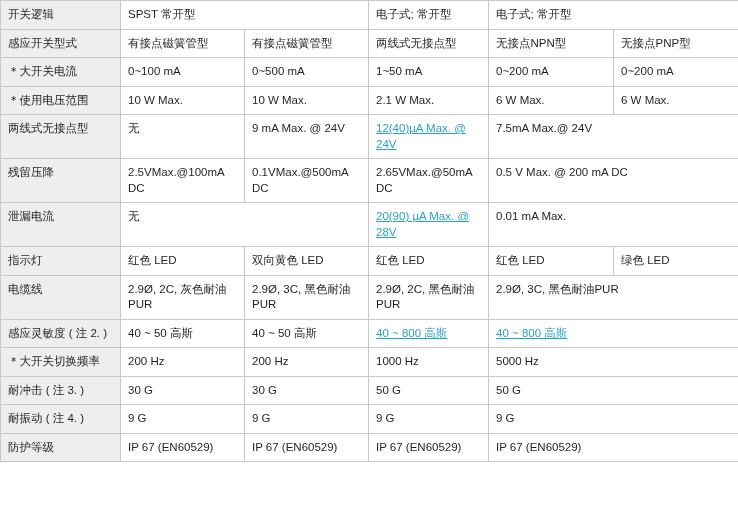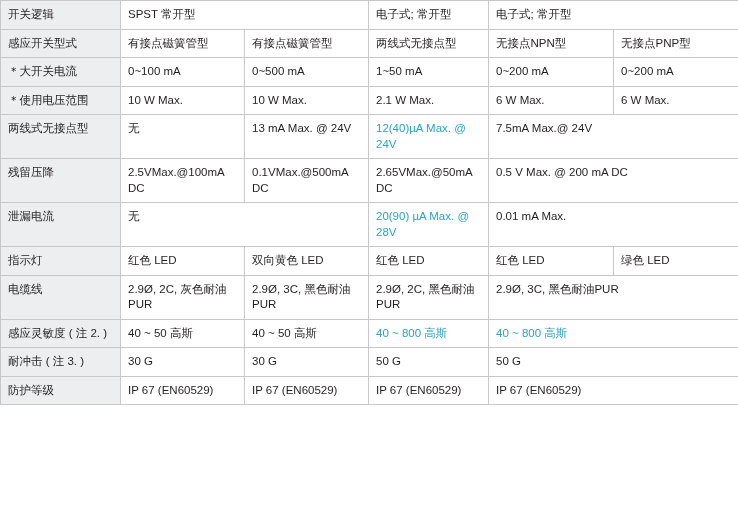--- a/index.html
+++ b/index.html
@@ -30,20 +30,21 @@
   td.rowhead {
     background: #eceef0;
     color: #231f20;
     white-space: nowrap;
   }
   td.cell {
     background: #ffffff;
   }
   .accent {
     color: #29a3c6;
+    text-decoration: underline;
   }
   
   col.c0 { width: 120px; }
   col.c1 { width: 124px; }
   col.c2 { width: 124px; }
   col.c3 { width: 120px; }
   col.c4 { width: 125px; }
   col.c5 { width: 125px; }
 </style>
 </head>
@@ -85,21 +86,21 @@
         <td class="rowhead">＊使用电压范围</td>
         <td class="cell">10 W Max.</td>
         <td class="cell">10 W Max.</td>
         <td class="cell">2.1 W Max.</td>
         <td class="cell">6 W Max.</td>
         <td class="cell">6 W Max.</td>
       </tr>
       <tr>
         <td class="rowhead">两线式无接点型</td>
         <td class="cell">无</td>
-        <td class="cell">13 mA Max. @ 24V</td>
+        <td class="cell">9 mA Max. @ 24V</td>
         <td class="cell accent">12(40)µA Max. @ 24V</td>
         <td class="cell" colspan="2">7.5mA Max.@ 24V</td>
       </tr>
       <tr>
         <td class="rowhead">残留压降</td>
         <td class="cell">2.5VMax.@100mA DC</td>
         <td class="cell">0.1VMax.@500mA DC</td>
         <td class="cell">2.65VMax.@50mA DC</td>
         <td class="cell" colspan="2">0.5 V Max. @ 200 mA DC</td>
       </tr>
@@ -125,25 +126,39 @@
         <td class="cell" colspan="2">2.9Ø, 3C, 黑色耐油PUR</td>
       </tr>
       <tr>
         <td class="rowhead">感应灵敏度 ( 注 2. )</td>
         <td class="cell">40 ~ 50 高斯</td>
         <td class="cell">40 ~ 50 高斯</td>
         <td class="cell accent">40 ~ 800 高斯</td>
         <td class="cell accent" colspan="2">40 ~ 800 高斯</td>
       </tr>
       <tr>
+        <td class="rowhead">＊大开关切换频率</td>
+        <td class="cell">200 Hz</td>
+        <td class="cell">200 Hz</td>
+        <td class="cell">1000 Hz</td>
+        <td class="cell" colspan="2">5000 Hz</td>
+      </tr>
+      <tr>
         <td class="rowhead">耐冲击 ( 注 3. )</td>
         <td class="cell">30 G</td>
         <td class="cell">30 G</td>
         <td class="cell">50 G</td>
         <td class="cell" colspan="2">50 G</td>
+      </tr>
+      <tr>
+        <td class="rowhead">耐振动 ( 注 4. )</td>
+        <td class="cell">9 G</td>
+        <td class="cell">9 G</td>
+        <td class="cell">9 G</td>
+        <td class="cell" colspan="2">9 G</td>
       </tr>
       <tr>
         <td class="rowhead">防护等级</td>
         <td class="cell">IP 67 (EN60529)</td>
         <td class="cell">IP 67 (EN60529)</td>
         <td class="cell">IP 67 (EN60529)</td>
         <td class="cell" colspan="2">IP 67 (EN60529)</td>
       </tr>
     </tbody>
 </table>

